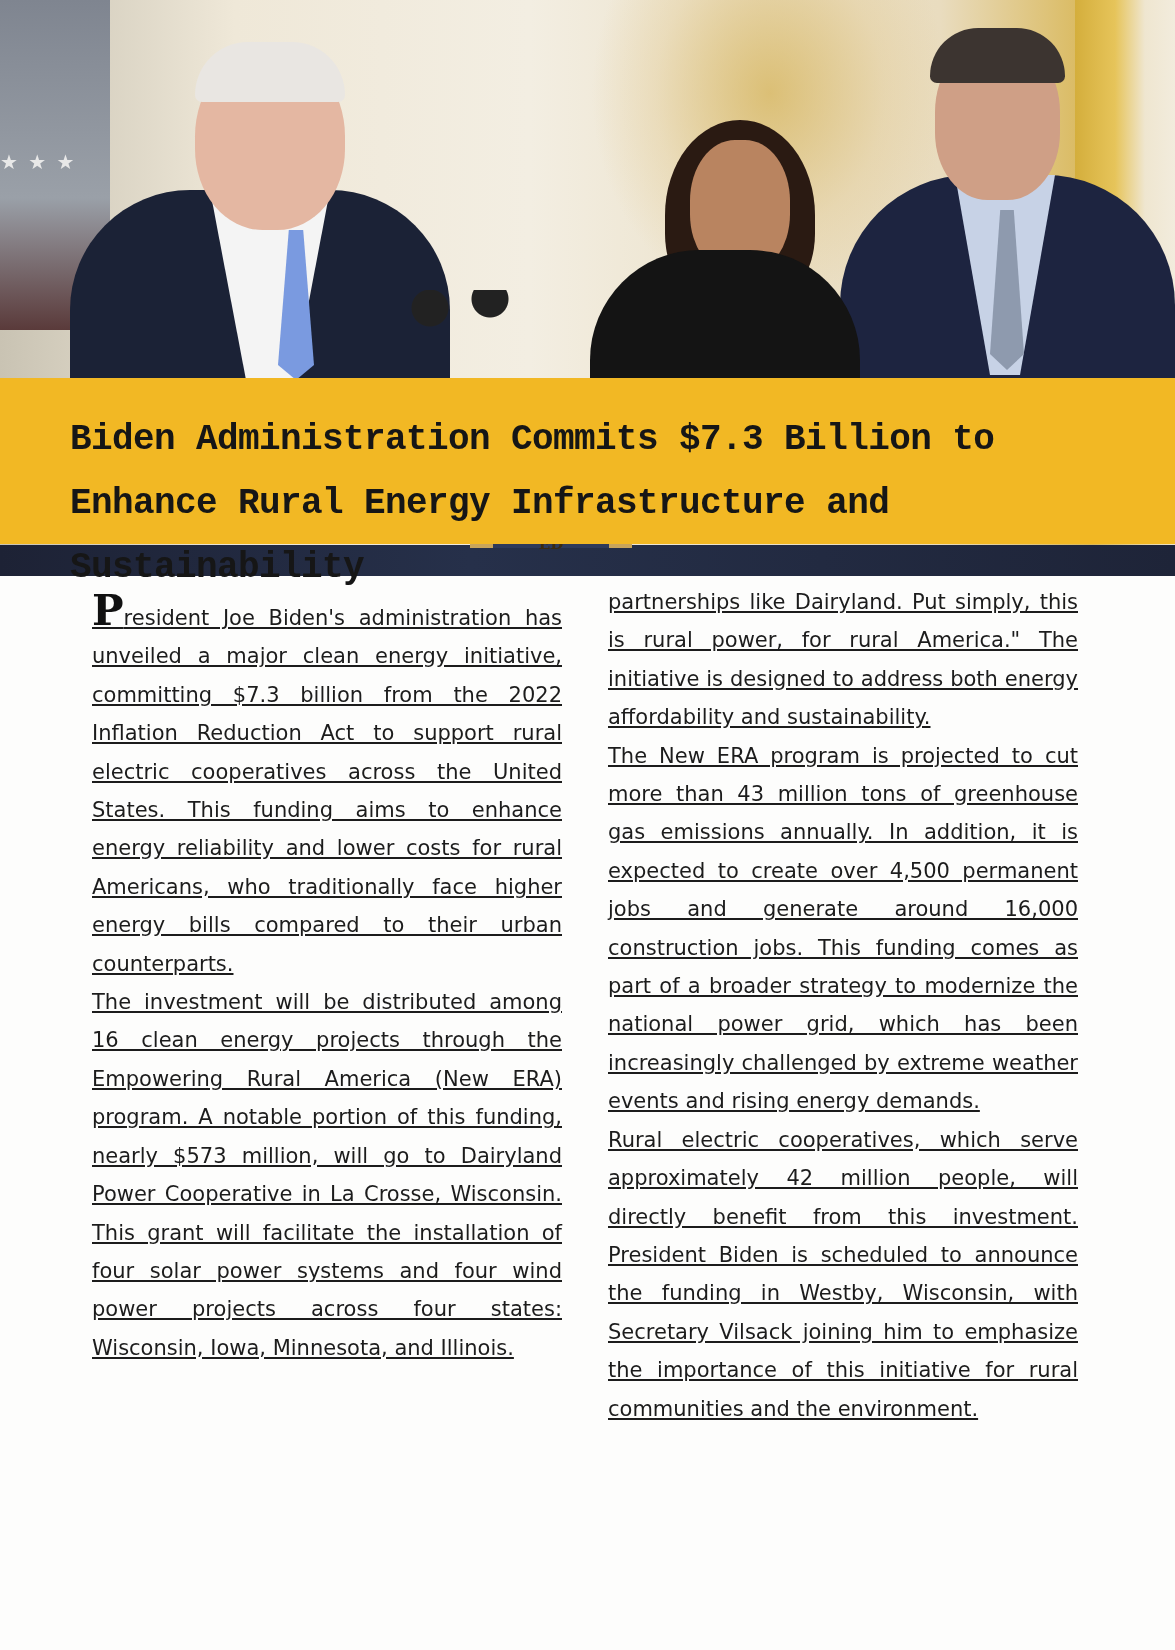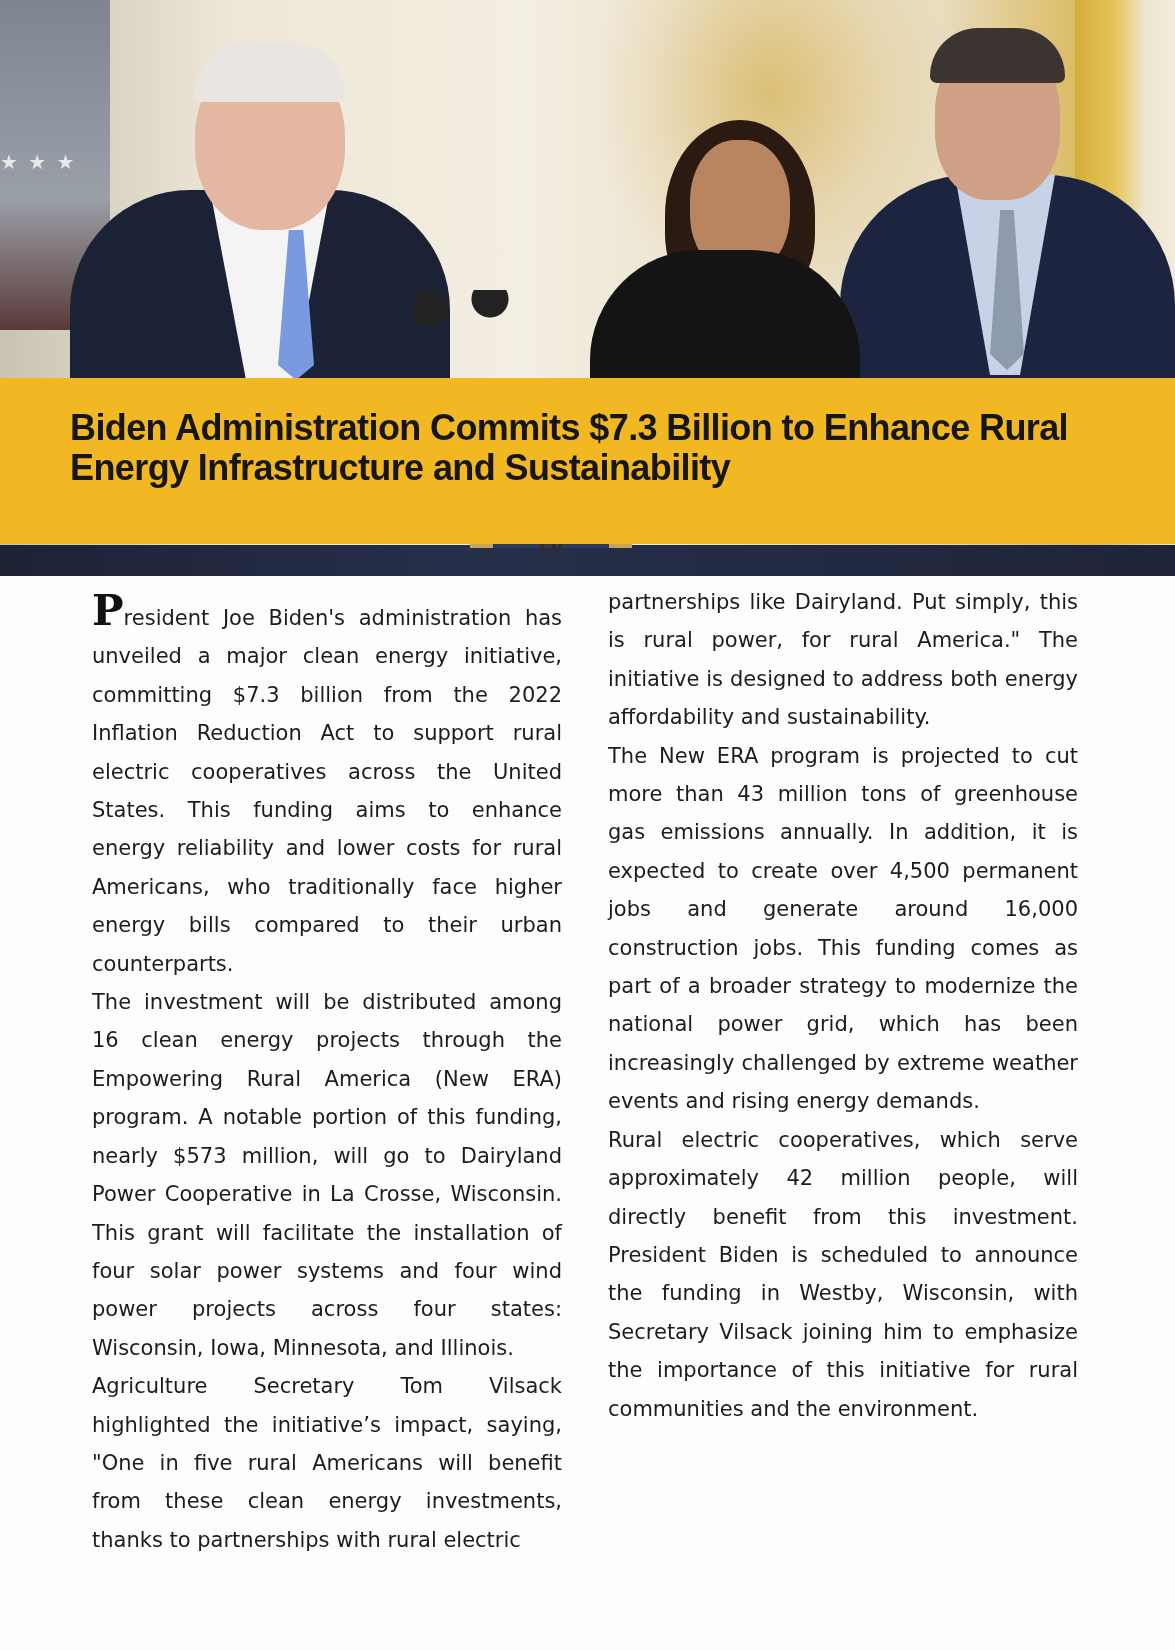--- a/index.html
+++ b/index.html
@@ -99,31 +99,32 @@
     }
     .seal span.eagle { width: 50px; height: 24px; background: #b8925a; border-radius: 50%; }
 
     
     .banner {
       position: absolute; left: 0; top: 378px; width: 1175px; height: 166px;
       background: #f2b824;
     }
     .banner h1 {
       margin: 0; position: absolute; left: 70px; top: 30px; width: 1080px;
-      font-family: Liberation Sans, sans-serif; font-weight: bold;
-      font-size: 36px; line-height: 40px; color: #161616;
+      font-family: Liberation Mono, monospace; font-weight: bold;
+      font-size: 36px; line-height: 64px; color: #161616;
       letter-spacing: -0.6px;
     }
 
     
     .col {
       position: absolute; top: 578px; width: 470px;
       font-family: "DejaVu Sans", sans-serif;
       font-size: 21px; line-height: 38.4px; color: #1c1c1c;
       text-align: justify;
+      text-decoration: underline;
     }
     .col.left { left: 92px; top: 596px; }
     .col.right { left: 608px; top: 583px; }
     .col p { margin: 0; }
     .dropcap {
       font-family: "DejaVu Serif", serif; font-weight: bold;
       font-size: 42px; line-height: 30px; color: #111;
     }
   </style>
 </head>
@@ -155,20 +156,19 @@
   </div>
 </div>
 
 <div class="banner" style="background: rgb(242, 184, 36);">
   <h1>Biden Administration Commits $7.3 Billion to Enhance Rural Energy Infrastructure and Sustainability</h1>
 </div>
 
 <div class="col left">
   <p><span class="dropcap">P</span><span>resident Joe Biden's administration has unveiled a major clean energy initiative, committing $7.3 billion from the 2022 Inflation Reduction Act to support rural electric cooperatives across the United States. This funding aims to enhance energy reliability and lower costs for rural Americans, who traditionally face higher energy bills compared to their urban counterparts.</span></p>
   <p>The investment will be distributed among 16 clean energy projects through the Empowering Rural America (New ERA) program. A notable portion of this funding, nearly $573 million, will go to Dairyland Power Cooperative in La Crosse, Wisconsin. This grant will facilitate the installation of four solar power systems and four wind power projects across four states: Wisconsin, Iowa, Minnesota, and Illinois.</p>
-  <p>Agriculture Secretary Tom Vilsack highlighted the initiative’s impact, saying, "One in five rural Americans will benefit from these clean energy investments, thanks to partnerships with rural electric</p>
 </div>
 
 <div class="col right">
   <p>partnerships like Dairyland. Put simply, this is rural power, for rural America." The initiative is designed to address both energy affordability and sustainability.</p>
   <p>The New ERA program is projected to cut more than 43 million tons of greenhouse gas emissions annually. In addition, it is expected to create over 4,500 permanent jobs and generate around 16,000 construction jobs. This funding comes as part of a broader strategy to modernize the national power grid, which has been increasingly challenged by extreme weather events and rising energy demands.</p>
   <p>Rural electric cooperatives, which serve approximately 42 million people, will directly benefit from this investment. President Biden is scheduled to announce the funding in Westby, Wisconsin, with Secretary Vilsack joining him to emphasize the importance of this initiative for rural communities and the environment.</p>
 </div>
 
 </body></html>

